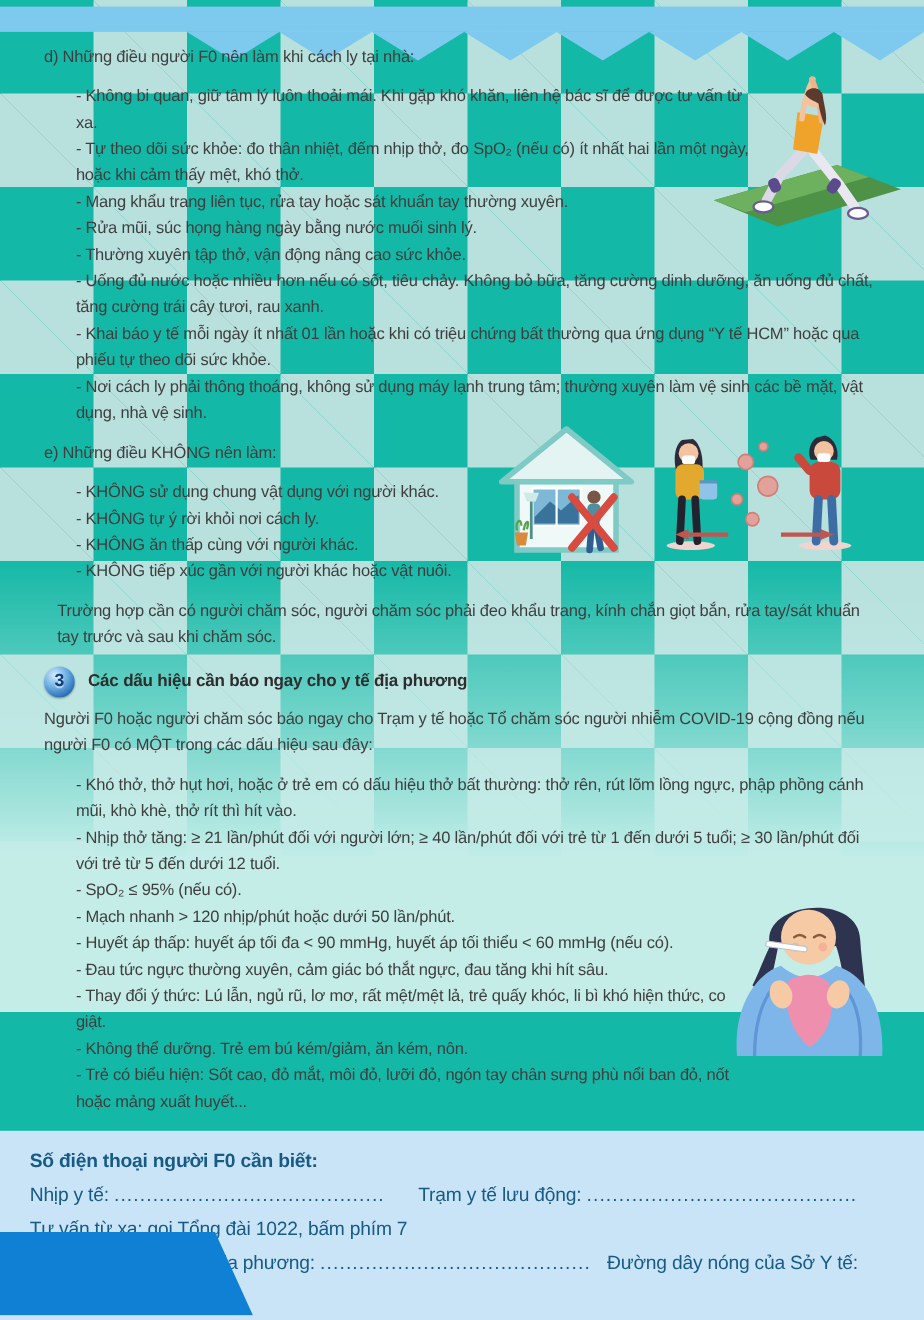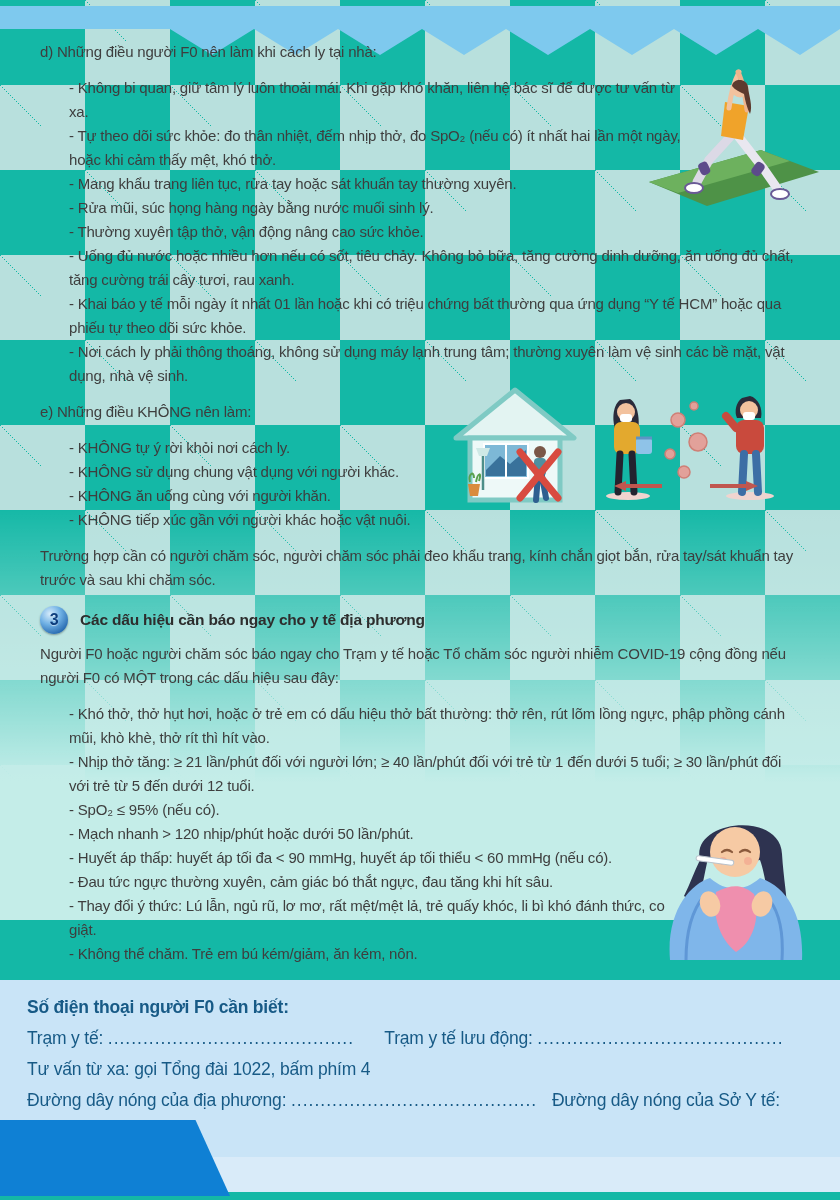--- a/index.html
+++ b/index.html
@@ -173,26 +173,26 @@
           </g>
 
           <line x1="64" y1="94" x2="28" y2="94" stroke="#c0564f" stroke-width="4"></line>
           <polygon points="28,89 16,94 28,99" fill="#c0564f"></polygon>
           <line x1="112" y1="94" x2="148" y2="94" stroke="#c0564f" stroke-width="4"></line>
           <polygon points="148,89 160,94 148,99" fill="#c0564f"></polygon>
         </svg>
       </div>
       <p class="sec-head">e) Những điều KHÔNG nên làm:</p>
       <ul class="plain">
+        <li>- KHÔNG sử dụng chung vật dụng với người khác.</li>
         <li>- KHÔNG tự ý rời khỏi nơi cách ly.</li>
-        <li>- KHÔNG sử dụng chung vật dụng với người khác.</li>
-        <li>- KHÔNG ăn uống cùng với người khăn.</li>
+        <li>- KHÔNG ăn thấp cùng với người khác.</li>
         <li>- KHÔNG tiếp xúc gần với người khác hoặc vật nuôi.</li>
       </ul>
-      <p class="note" style="margin:0">Trường hợp cần có người chăm sóc, người chăm sóc phải đeo khẩu trang, kính chắn giọt bắn, rửa tay/sát khuẩn tay trước và sau khi chăm sóc.</p>
+      <p class="note" style="margin:12px">Trường hợp cần có người chăm sóc, người chăm sóc phải đeo khẩu trang, kính chắn giọt bắn, rửa tay/sát khuẩn tay trước và sau khi chăm sóc.</p>
     </div>
 
     <div>
       <div class="s3-head">
         <div class="badge3">3</div>
         <div class="s3-title">Các dấu hiệu cần báo ngay cho y tế địa phương</div>
       </div>
       <p class="s3-intro">Người F0 hoặc người chăm sóc báo ngay cho Trạm y tế hoặc Tổ chăm sóc người nhiễm COVID-19 cộng đồng nếu người F0 có MỘT trong các dấu hiệu sau đây:</p>
       <ul class="plain">
         <li>- Khó thở, thở hụt hơi, hoặc ở trẻ em có dấu hiệu thở bất thường: thở rên, rút lõm lồng ngực, phập phồng cánh mũi, khò khè, thở rít thì hít vào.</li>
@@ -215,35 +215,36 @@
             <path d="M76,92 C92,84 102,84 114,94 C120,112 116,140 96,152 C78,138 72,112 76,92 Z" fill="#ef8fae"></path>
 
             <ellipse cx="70" cy="104" rx="10" ry="13" fill="#f6caa4" transform="rotate(-18 70 104)"></ellipse>
             <ellipse cx="122" cy="104" rx="10" ry="13" fill="#f6caa4" transform="rotate(18 122 104)"></ellipse>
           </svg>
         </div>
         <li>- SpO₂ ≤ 95% (nếu có).</li>
         <li>- Mạch nhanh &gt; 120 nhịp/phút hoặc dưới 50 lần/phút.</li>
         <li>- Huyết áp thấp: huyết áp tối đa &lt; 90 mmHg, huyết áp tối thiểu &lt; 60 mmHg (nếu có).</li>
         <li>- Đau tức ngực thường xuyên, cảm giác bó thắt ngực, đau tăng khi hít sâu.</li>
-        <li>- Thay đổi ý thức: Lú lẫn, ngủ rũ, lơ mơ, rất mệt/mệt lả, trẻ quấy khóc, li bì khó đánh thức, co giật.</li>
-        <li>- Không thể chăm. Trẻ em bú kém/giảm, ăn kém, nôn.</li>
+        <li>- Thay đổi ý thức: Lú lẫn, ngủ rũ, lơ mơ, rất mệt/mệt lả, trẻ quấy khóc, li bì khó hiện thức, co giật.</li>
+        <li>- Không thể dưỡng. Trẻ em bú kém/giảm, ăn kém, nôn.</li>
+        <li>- Trẻ có biểu hiện: Sốt cao, đỏ mắt, môi đỏ, lưỡi đỏ, ngón tay chân sưng phù nổi ban đỏ, nốt hoặc mảng xuất huyết...</li>
       </ul>
     </div>
   </div>
 
   <div class="contact-box">
     <div class="title">Số điện thoại người F0 cần biết:</div>
     <div>
-      <span>Trạm y tế:</span>
+      <span>Nhịp y tế:</span>
       <span class="dots">..........................................</span><span class="pair-gap"></span>
       <span>Trạm y tế lưu động:</span>
       <span class="dots">..........................................</span>
     </div>
-    <div>Tư vấn từ xa: gọi Tổng đài 1022, bấm phím 4</div>
+    <div>Tư vấn từ xa: gọi Tổng đài 1022, bấm phím 7</div>
     <div>
       <span>Đường dây nóng của địa phương:</span>
       <span class="dots">..........................................</span><span class="hot-gap"></span>
       <span>Đường dây nóng của Sở Y tế:</span>
       <span>096.777.1010</span>
     </div>
   </div>
 
   <div class="bottom-band"></div>
   <div class="bottom-trap"></div>

